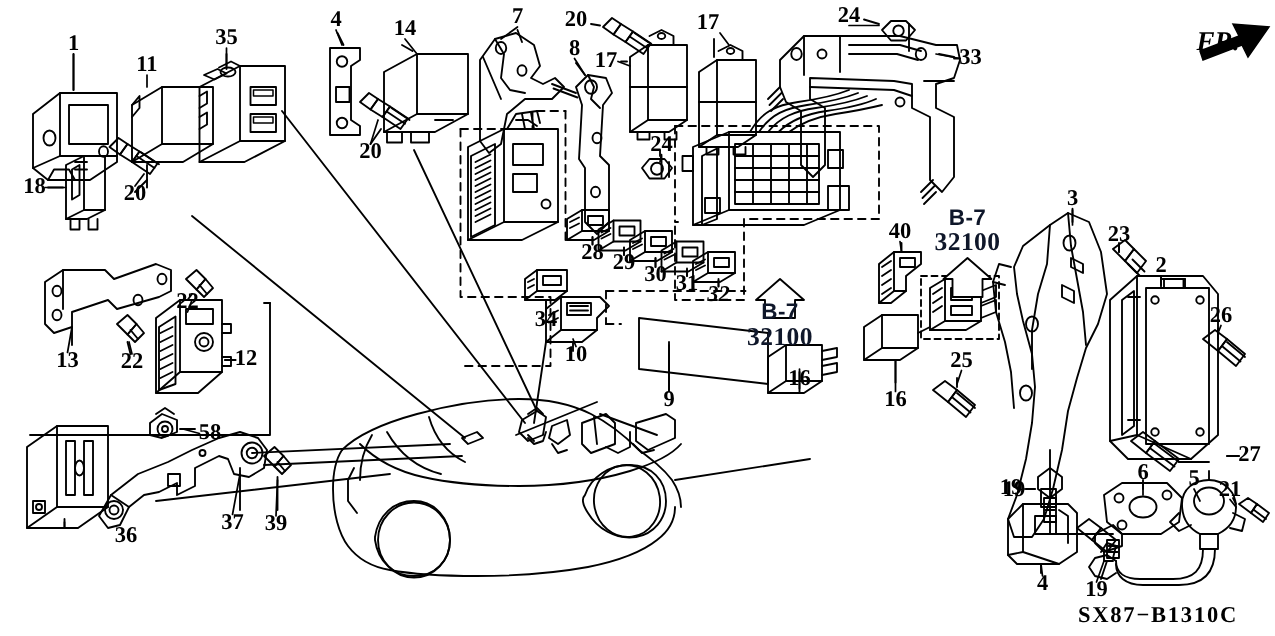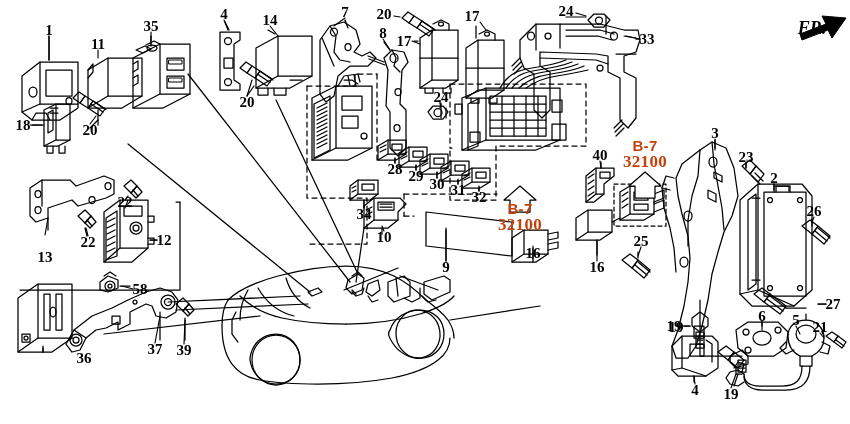--- a/index.html
+++ b/index.html
@@ -8,21 +8,21 @@
     font-family:"Liberation Serif",serif;color:#000;
   }
   #art{position:absolute;left:0;top:0;width:850px;height:424px;}
   .cal{
     position:absolute;font-family:"Liberation Serif",serif;font-weight:700;
     font-size:15px;line-height:1;color:#000;white-space:nowrap;
     transform:translate(-50%,-50%);
   }
   .bgrp{
     position:absolute;transform:translate(-50%,-50%);text-align:center;
-    font-family:"Liberation Sans",sans-serif;font-weight:700;color:#c2410c;
+    font-family:"Liberation Sans",sans-serif;font-weight:700;color:#0f172a;
     line-height:1.02;white-space:nowrap;
   }
   .bgrp .b1{font-size:15px;letter-spacing:.3px;}
   .bgrp .b2{font-size:17px;letter-spacing:.3px;font-family:Liberation Serif, serif;}
   .fr{
     position:absolute;transform:translate(-50%,-50%);
     font-family:"Liberation Serif",serif;font-weight:700;font-size:18px;
     font-style:italic;white-space:nowrap;
   }
   .dnum{
@@ -692,34 +692,34 @@
       <div class="cal" style="left: 23px; top: 125px;">18</div>
       <div class="cal" style="left: 90px; top: 130px;">20</div>
       <div class="cal" style="left: 383px; top: 33px;">8</div>
       <div class="cal" style="left: 404px; top: 41px;">17</div>
       <div class="cal" style="left: 247px; top: 102px;">20</div>
       <div class="cal" style="left: 441px; top: 97px;">24</div>
       <div class="cal" style="left: 395px; top: 169px;">28</div>
       <div class="cal" style="left: 416px; top: 176px;">29</div>
       <div class="cal" style="left: 437px; top: 184px;">30</div>
       <div class="cal" style="left: 458px; top: 190px;">31</div>
-      <div class="cal" style="left: 479px; top: 197px;">32</div>
+      <div class="cal" style="left: 479px; top: 197px; font-style: italic;">32</div>
       <div class="cal" style="left: 364px; top: 214px;">34</div>
       <div class="cal" style="left: 384px; top: 237px;">10</div>
       <div class="cal" style="left: 446px; top: 267px;">9</div>
       <div class="cal" style="left: 533px; top: 253px;">16</div>
       <div class="cal" style="left: 600px; top: 155px;">40</div>
       <div class="cal" style="left: 597px; top: 267px;">16</div>
       <div class="cal" style="left: 641px; top: 241px;">25</div>
       <div class="cal" style="left: 715px; top: 133px;">3</div>
       <div class="cal" style="left: 746px; top: 157px;">23</div>
       <div class="cal" style="left: 774px; top: 178px;">2</div>
       <div class="cal" style="left: 814px; top: 211px;">26</div>
       <div class="cal" style="left: 833px; top: 304px;">27</div>
-      <div class="cal" style="left: 45px; top: 257px;">13</div>
+      <div class="cal" style="left: 45px; top: 241px;">13</div>
       <div class="cal" style="left: 125px; top: 202px;">22</div>
       <div class="cal" style="left: 88px; top: 242px;">22</div>
       <div class="cal" style="left: 164px; top: 240px;">12</div>
       <div class="cal" style="left: 140px; top: 289px;">58</div>
       <div class="cal" style="left: 43px; top: 358px; margin-left: 41px;">36</div>
       <div class="cal" style="left: 155px; top: 349px;">37</div>
       <div class="cal" style="left: 184px; top: 350px;">39</div>
       <div class="cal" style="left: 674px; top: 326px;">19</div>
       <div class="cal" style="left: 762px; top: 316px;">6</div>
       <div class="cal" style="left: 796px; top: 320px;">5</div>
@@ -735,14 +735,15 @@
         <div class="b1">B-7</div>
         <div class="b2">32100</div>
       </div>
     </div>
 
   <div class="fr" id="fr-marker" style="left:812px;top:28px;">FR.</div>
   <svg style="position:absolute;left:796px;top:8px;width:54px;height:36px;" viewBox="0 0 54 36">
     <path d="M4 26 L30 16 L26 8 L50 10 L36 30 L32 22 L6 32 Z" fill="#000" stroke="#000" stroke-width="1"></path>
   </svg>
 
+  <div class="dnum" id="diagram-number" style="left:772px;top:411px;">SX87−B1310C</div>
 
 </div>
 
 </body></html>

